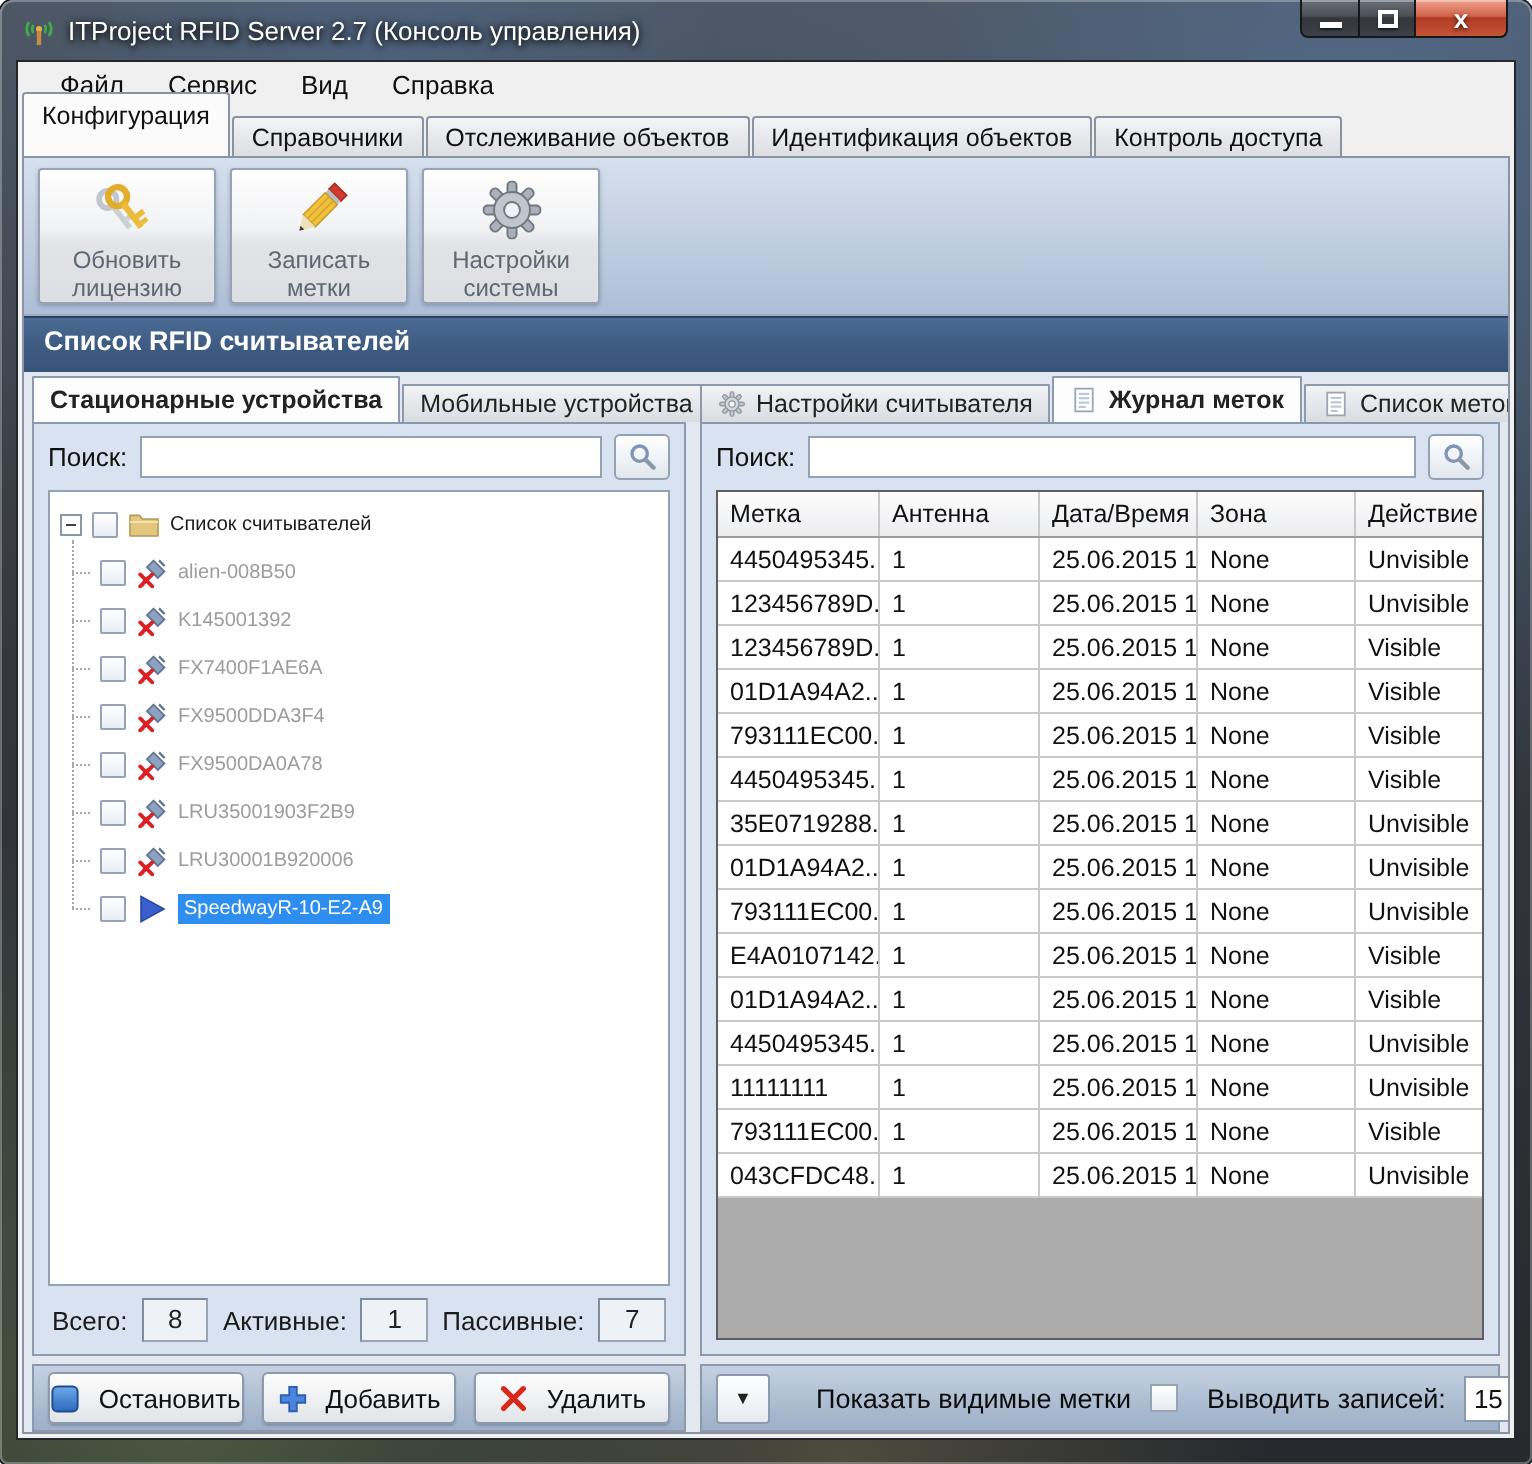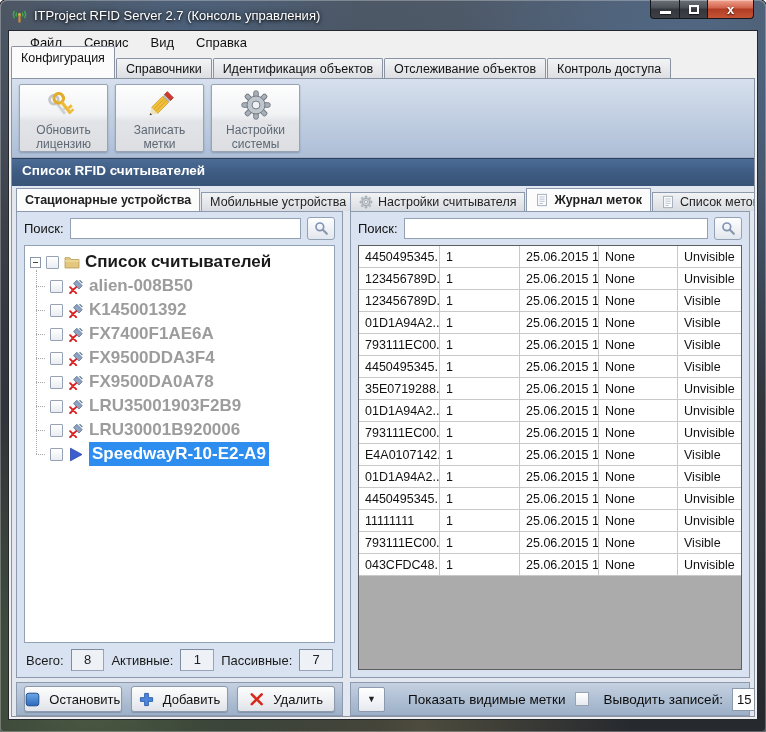--- a/index.html
+++ b/index.html
@@ -88,21 +88,21 @@
   .panel { flex:1; border:1px solid #8d99ac; background:#d9e2f0; display:flex; flex-direction:column; min-height:0; }
 
   .search-row { display:flex; align-items:center; gap:6px; padding:5px 7px; }
   .search-label { font-size:13px; color:#111; }
   .search-input { flex:1; height:21px; border:1px solid #93a1b5; background:#fff; font-size:13px; padding:0 4px; outline:none; }
   .search-btn { width:28px; height:23px; border:1px solid #93a1b5; border-radius:3px;
     background:linear-gradient(180deg,#fefefe,#e2e7ee); display:flex; align-items:center; justify-content:center; }
   .search-btn svg { width:15px; height:15px; }
 
   
-  .tree { flex:1; margin:0 7px 0 7px; border:1px solid #93a1b5; background:#fff; padding:4px 2px; font-size:17px; overflow:hidden; position:relative;font-weight:bold; }
+  .tree { flex:1; margin:0 7px 0 7px; border:1px solid #93a1b5; background:#fff; padding:4px 2px; font-size:10px; overflow:hidden; position:relative; }
   .tree-root-row { display:flex; align-items:center; gap:5px; height:24px; padding-left:3px; color:#1a1a1a; }
   .tree-children { position:relative; }
   .tree-children::before { content:''; position:absolute; left:9px; top:-4px; bottom:12px; border-left:1px dotted #a8a8a8; }
   .tree-row { display:flex; align-items:center; gap:5px; height:24px; padding-left:0; color:#9c9c9c; position:relative; }
   .tree-stub { width:9px; margin-left:9px; border-top:1px dotted #a8a8a8; flex:0 0 auto; }
   .expander { width:11px; height:11px; border:1px solid #8a97a6; background:#fff; position:relative; flex:0 0 auto; }
   .expander::after { content:''; position:absolute; left:2px; right:2px; top:4px; height:1px; background:#444; }
   .tree-check { width:13px; height:13px; border:1px solid #97a3b4; border-radius:1px;
     background:linear-gradient(180deg,#fff,#e9edf3); flex:0 0 auto; }
   .tree-ic { width:16px; height:15px; flex:0 0 auto; }
@@ -174,22 +174,22 @@
   <div class="client">
     <div class="menubar">
         <span class="menu-item">Файл</span>
         <span class="menu-item">Сервис</span>
         <span class="menu-item">Вид</span>
         <span class="menu-item">Справка</span>
       </div>
     <div class="main-tabstrip">
         <div class="main-tab active">Конфигурация</div>
         <div class="main-tab">Справочники</div>
+        <div class="main-tab">Отслеживание объектов</div>
         <div class="main-tab">Идентификация объектов</div>
-        <div class="main-tab">Отслеживание объектов</div>
         <div class="main-tab">Контроль доступа</div>
       </div>
 
     <div class="tabpage">
       <div class="toolbar">
           <div class="tool-btn">
             <span class="tool-icon"><svg viewBox="0 0 36 36">
                 <g transform="rotate(-38 18 18)">
     <g opacity="0.85">
                     <circle cx="13" cy="7" r="4.6" fill="none" stroke="#b9bec6" stroke-width="3"></circle>
@@ -444,20 +444,27 @@
               <span class="search-label">Поиск:</span>
               <input class="search-input" value="" style="">
               <div class="search-btn">
                 <svg viewBox="0 0 18 18">
                   <circle cx="7" cy="7" r="4.6" fill="none" stroke="#7f94b8" stroke-width="2"></circle>
                   <line x1="10.6" y1="10.6" x2="15.4" y2="15.4" stroke="#8a97a8" stroke-width="2.6" stroke-linecap="round"></line>
                 </svg>
               </div>
             </div>
             <div class="grid">
+              <div class="grid-header">
+                  <div class="grid-hcell c0">Метка</div>
+                  <div class="grid-hcell c1">Антенна</div>
+                  <div class="grid-hcell c2">Дата/Время</div>
+                  <div class="grid-hcell c3">Зона</div>
+                  <div class="grid-hcell c4">Действие</div>
+                </div>
               <div class="grid-body">
                   <div class="grid-row">
                     <div class="grid-cell c0">4450495345...</div>
                     <div class="grid-cell c1">1</div>
                     <div class="grid-cell c2">25.06.2015 1...</div>
                     <div class="grid-cell c3">None</div>
                     <div class="grid-cell c4">Unvisible</div>
                   </div>
                   <div class="grid-row">
                     <div class="grid-cell c0">123456789D...</div>

